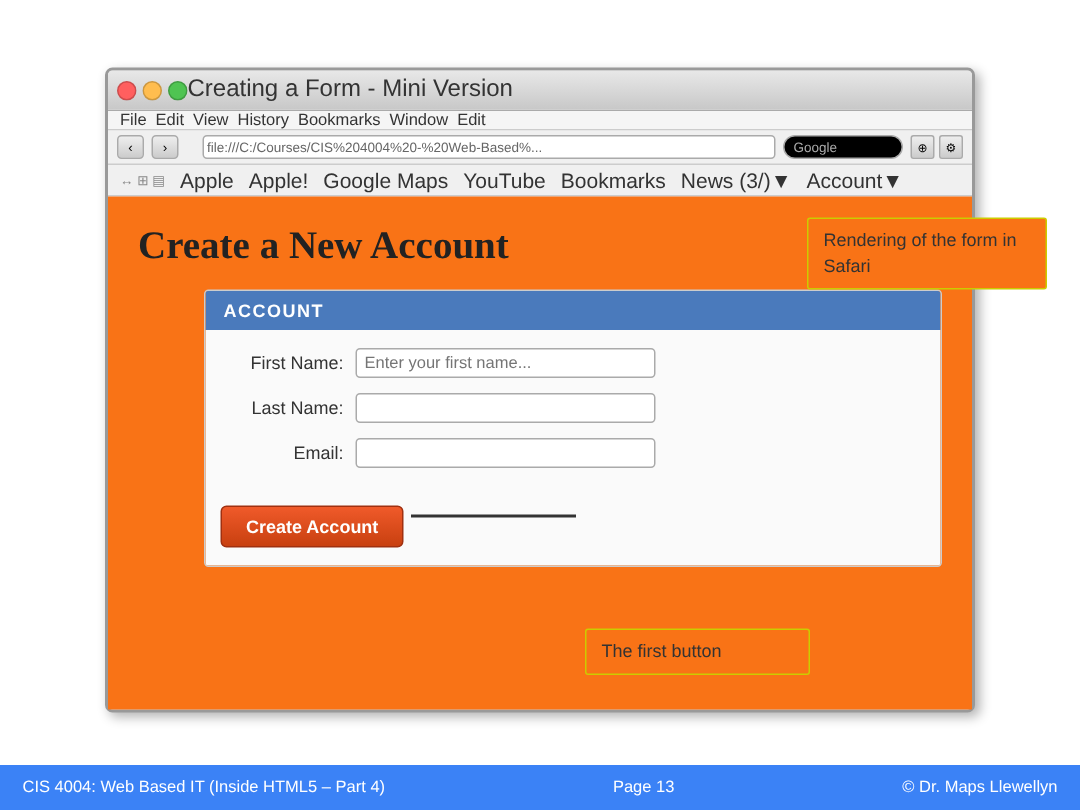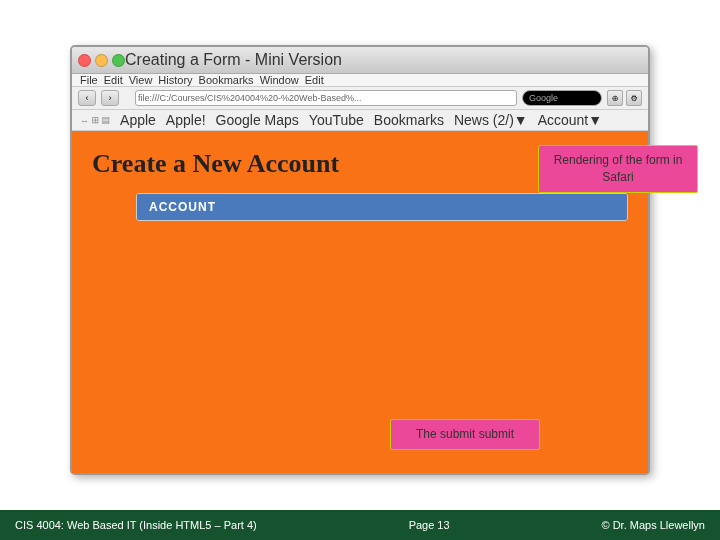--- a/index.html
+++ b/index.html
@@ -21,21 +21,21 @@
       position: relative;
       display: flex;
       align-items: center;
       justify-content: center;
     }
 
     
     .bottom-bar {
       width: 720px;
       height: 30px;
-      background: #14532d;
+      background: #3b82f6;
       display: flex;
       align-items: center;
       justify-content: space-between;
       padding: 0 15px;
       color: #ffffff;
       font-size: 11px;
     }
 
     .bottom-bar span {
       color: #ffffff;
@@ -231,26 +231,25 @@
       padding: 6px 16px;
       font-size: 12px;
       font-weight: bold;
       cursor: pointer;
       margin-top: 15px;
     }
 
     
     .callout-box {
       position: absolute;
-      background: #ec4899;
+      background: #f97316;
       border: 1px solid #cccc00;
       padding: 6px 10px;
       font-size: 12px;
       color: #333;
-      text-align: center;
       line-height: 1.4;
       border-radius: 2px;
     }
 
     .callout-rendering {
       top: 145px;
       right: 22px;
       width: 160px;
     }
 
@@ -338,39 +337,58 @@
       </div>
     </div>
 
     <div class="bookmarks-bar">
       <span style="color:#888;font-size:9px;">↔ ⊞ ▤</span>
       <a class="bookmark-link">Apple</a>
       <a class="bookmark-link">Apple!</a>
       <a class="bookmark-link">Google Maps</a>
       <a class="bookmark-link">YouTube</a>
       <a class="bookmark-link">Bookmarks</a>
-      <a class="bookmark-link">News (2/)▼</a>
+      <a class="bookmark-link">News (3/)▼</a>
       <a class="bookmark-link">Account▼</a>
     </div>
 
     <div class="browser-content">
       <div class="page-heading">Create a New Account</div>
 
       <div class="form-section">
         <div class="form-section-header">ACCOUNT</div>
+        <div class="form-body">
+          <div class="form-row">
+            <label class="form-label">First Name:</label>
+            <input class="form-input" type="text" placeholder="Enter your first name..." style="">
+          </div>
+          <div class="form-row">
+            <label class="form-label">Last Name:</label>
+            <input class="form-input" type="text" style="">
+          </div>
+          <div class="form-row">
+            <label class="form-label">Email:</label>
+            <input class="form-input" type="text" style="">
+          </div>
+
+          <div style="display:flex;align-items:center;margin-top:5px;">
+            <button class="submit-btn">Create Account</button>
+            <span class="submit-underline"></span>
+          </div>
+        </div>
       </div>
     </div>
   </div>
 
   <div class="callout-box callout-rendering">
     <span>Rendering of the form in<br>Safari</span>
   </div>
 
   <div class="callout-box callout-submit">
-    <span>The submit submit</span>
+    <span>The first button</span>
   </div>
 
 </div>
 
 <div class="bottom-bar">
   <span>CIS 4004: Web Based IT (Inside HTML5 – Part 4)</span>
   <span>Page 13</span>
   <span>© Dr. Maps Llewellyn</span>
 </div>
 

